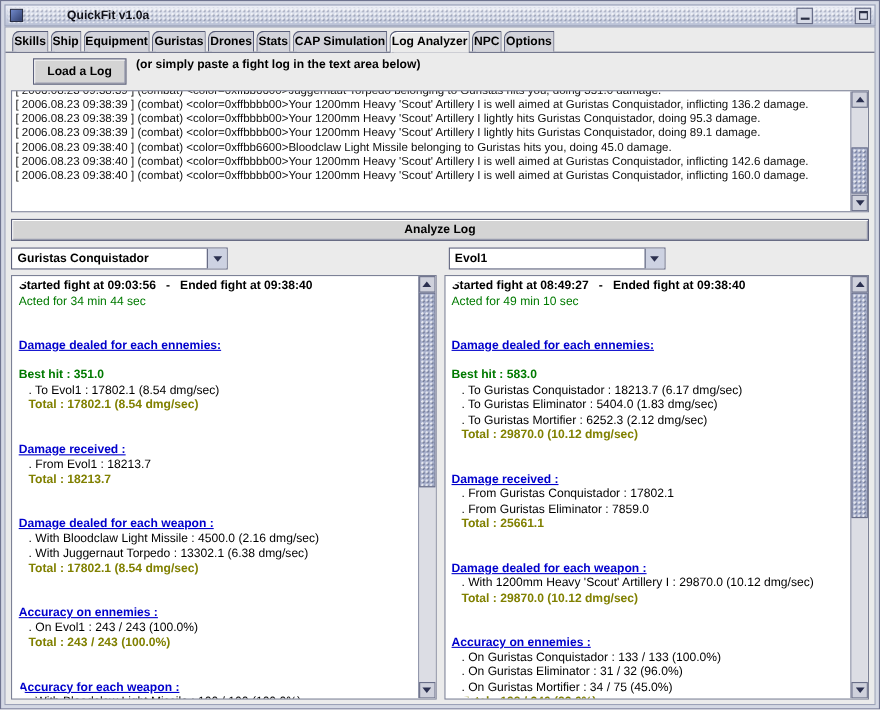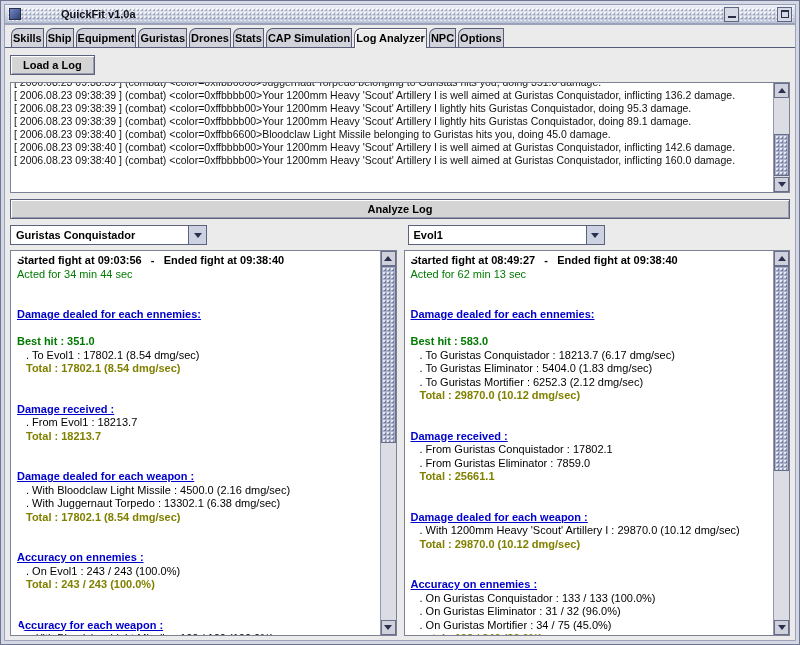--- a/index.html
+++ b/index.html
@@ -23,21 +23,21 @@
   
   .tabrow { display:flex; align-items:flex-end; padding:3px 0 0 6px; border-bottom:1px solid #575C78; }
   .tab { font-size:11px; font-weight:bold; color:#000; background:#D2D3DA; border:1px solid #575C78; border-bottom:none; border-radius:7px 1px 0 0; padding:3px 1px; margin-right:2px; white-space:nowrap; }
   .tab.active { background:#EBEBEB; margin-bottom:-1px; padding-bottom:4px; box-shadow:inset 1px 1px 0 #fff; }
 
   .content { flex:1; min-height:0; padding:5px 5px 4px; display:flex; flex-direction:column; }
 
   
   .btn { font-family:inherit; font-size:11px; font-weight:bold; color:#000; background:#D4D4D4; border:1px solid #5C617C; box-shadow:inset 1px 1px 0 #FFF, inset -1px -1px 0 #999CB0; padding:3px 12px; cursor:default; white-space:nowrap; }
 
-  .load-row { display:flex; align-items:center; height:24px; margin-bottom:5px; flex:0 0 auto; }
+  .load-row { display:flex; height:24px; margin-bottom:5px; flex:0 0 auto;margin-left:20px; }
   .hint { font-size:11px; font-weight:bold; margin-left:9px; color:#000; }
 
   
   .log-pane { position:relative; flex:0 0 111px; border:1px solid #7C8196; background:#fff; overflow:hidden; margin-bottom:6px; }
   .log-body { position:absolute; top:0; left:0; right:16px; bottom:0; overflow:hidden; padding:0 3px; }
   .log-lines { margin-top:-7px; }
   .log-line { font-size:10.5px; line-height:13px; white-space:pre; color:#101010; }
 
   
   .vscroll { position:absolute; top:0; right:0; bottom:0; width:16px; background:#DCDDE4; border-left:1px solid #9398AC; }
@@ -100,20 +100,21 @@
         <div class="tab">CAP Simulation</div>
         <div class="tab active">Log Analyzer</div>
         <div class="tab">NPC</div>
         <div class="tab">Options</div>
       </div>
 
     <div class="content">
 
       <div class="load-row">
         <button class="btn">Load a Log</button>
+        <span class="hint">(or simply paste a fight log in the text area below)</span>
       </div>
 
       <div class="log-pane">
         <div class="log-body">
             <div class="log-lines" id="log-lines">
               <div class="log-line">[ 2006.08.23 09:38:39 ] (combat) &lt;color=0xffbb6600&gt;Juggernaut Torpedo belonging to Guristas hits you, doing 351.0 damage.</div>
               <div class="log-line">[ 2006.08.23 09:38:39 ] (combat) &lt;color=0xffbbbb00&gt;Your 1200mm Heavy 'Scout' Artillery I is well aimed at Guristas Conquistador, inflicting 136.2 damage.</div>
               <div class="log-line">[ 2006.08.23 09:38:39 ] (combat) &lt;color=0xffbbbb00&gt;Your 1200mm Heavy 'Scout' Artillery I lightly hits Guristas Conquistador, doing 95.3 damage.</div>
               <div class="log-line">[ 2006.08.23 09:38:39 ] (combat) &lt;color=0xffbbbb00&gt;Your 1200mm Heavy 'Scout' Artillery I lightly hits Guristas Conquistador, doing 89.1 damage.</div>
               <div class="log-line">[ 2006.08.23 09:38:40 ] (combat) &lt;color=0xffbb6600&gt;Bloodclaw Light Missile belonging to Guristas hits you, doing 45.0 damage.</div>
@@ -198,21 +199,21 @@
               </div>
             <div class="sb-btn down">
                 <span class="tri down"></span>
               </div>
           </div>
         </div>
 
         <div class="pane">
           <div class="report" id="right-report">
               <div class="rl rl-start">Started fight at 08:49:27   -   Ended fight at 09:38:40</div>
-              <div class="rl rl-acted">Acted for 62 min 13 sec</div>
+              <div class="rl rl-acted">Acted for 49 min 10 sec</div>
               <div class="rl rl-blank">&nbsp;</div>
               <div class="rl rl-blank">&nbsp;</div>
               <div class="rl rl-header">Damage dealed for each ennemies:</div>
               <div class="rl rl-blank">&nbsp;</div>
               <div class="rl rl-best">Best hit : 583.0</div>
               <div class="rl rl-item">. To Guristas Conquistador : 18213.7 (6.17 dmg/sec)</div>
               <div class="rl rl-item">. To Guristas Eliminator : 5404.0 (1.83 dmg/sec)</div>
               <div class="rl rl-item">. To Guristas Mortifier : 6252.3 (2.12 dmg/sec)</div>
               <div class="rl rl-total">Total : 29870.0 (10.12 dmg/sec)</div>
               <div class="rl rl-blank">&nbsp;</div>

